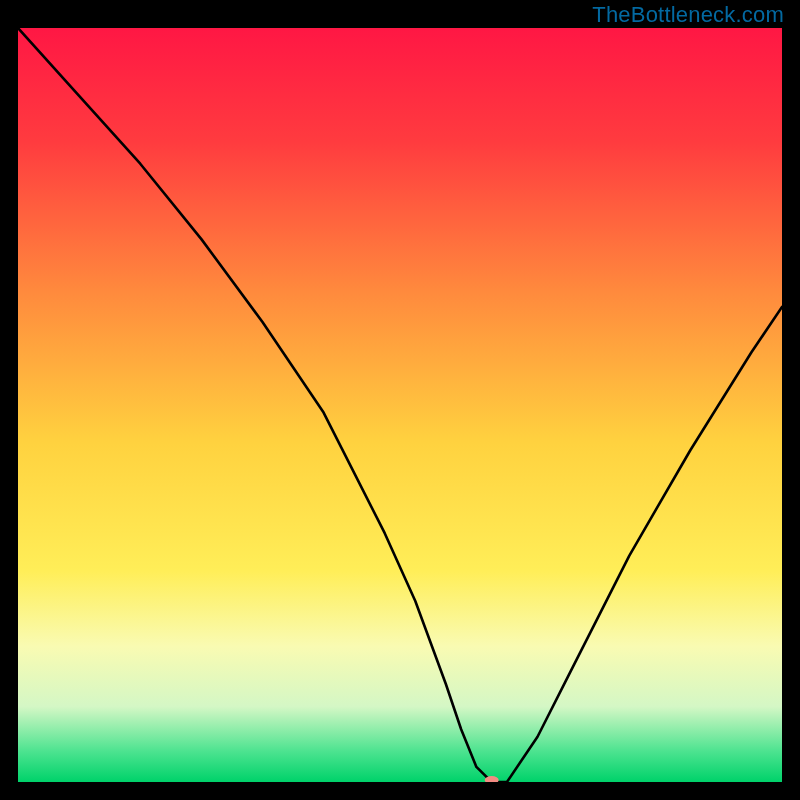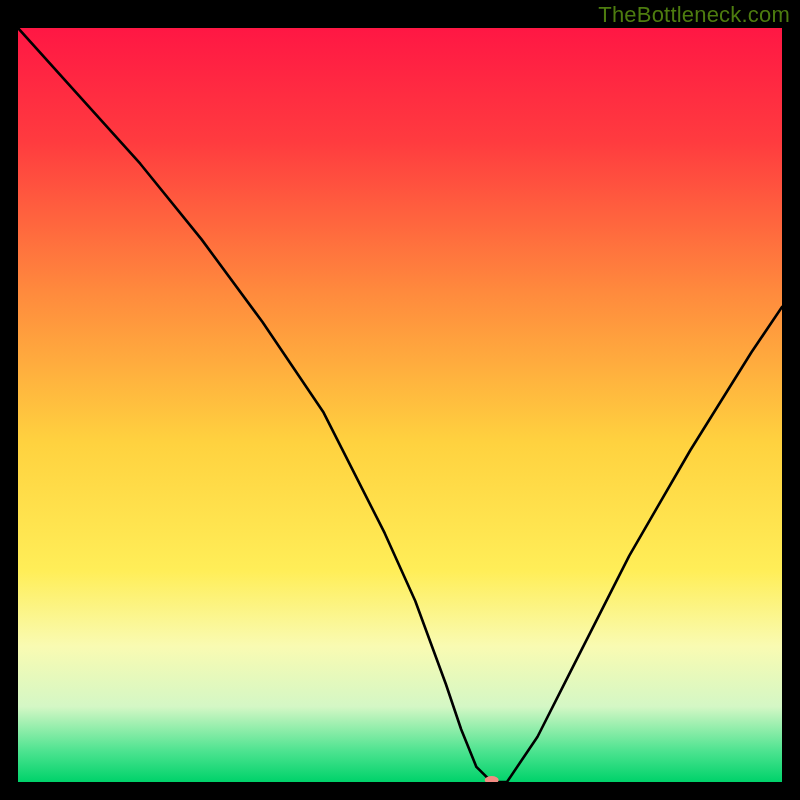--- a/index.html
+++ b/index.html
@@ -13,22 +13,22 @@
   }
   .frame {
     position: relative;
     width: 800px;
     height: 800px;
     background: #000;
   }
   .attribution {
     position: absolute;
     top: 2px;
-    right: 10px;
-    color: #4d7c0f;
+    right: 16px;
+    color: #0369a1;
     font-size: 22px;
     font-weight: 500;
     letter-spacing: 0.2px;
   }
   .plot-wrap {
     position: absolute;
     left: 18px;
     top: 28px;
     width: 764px;
     height: 754px;

